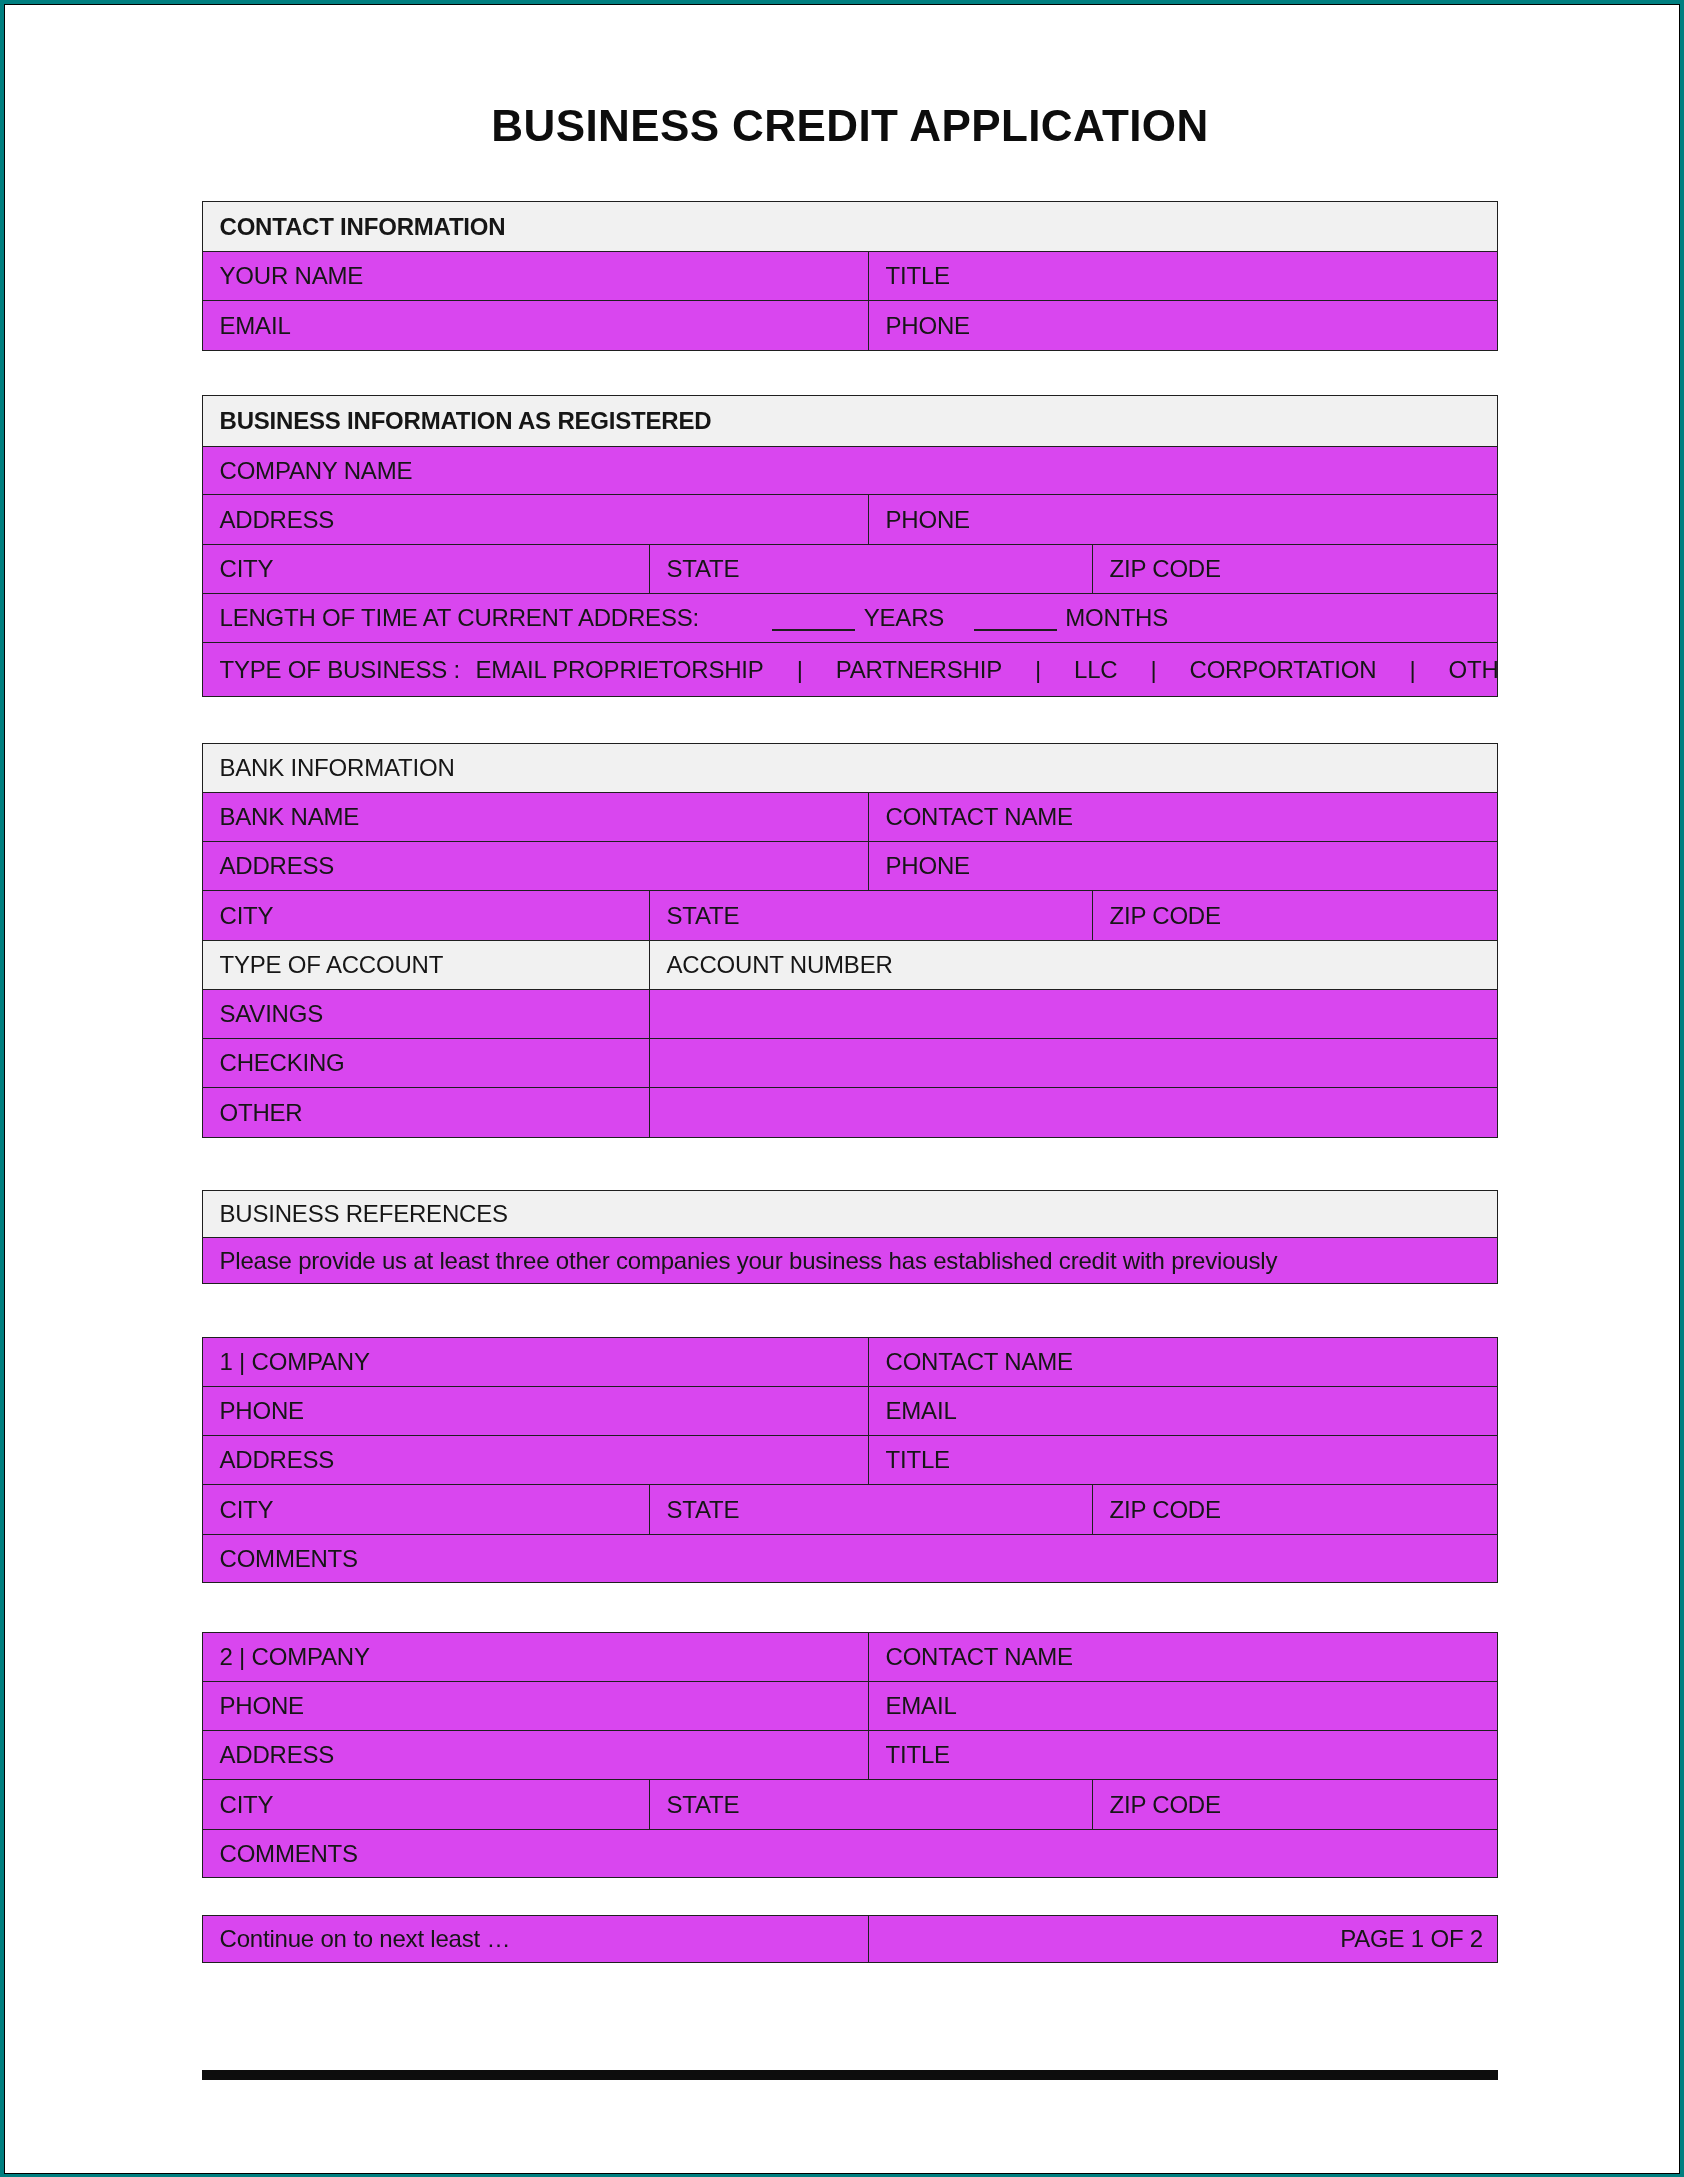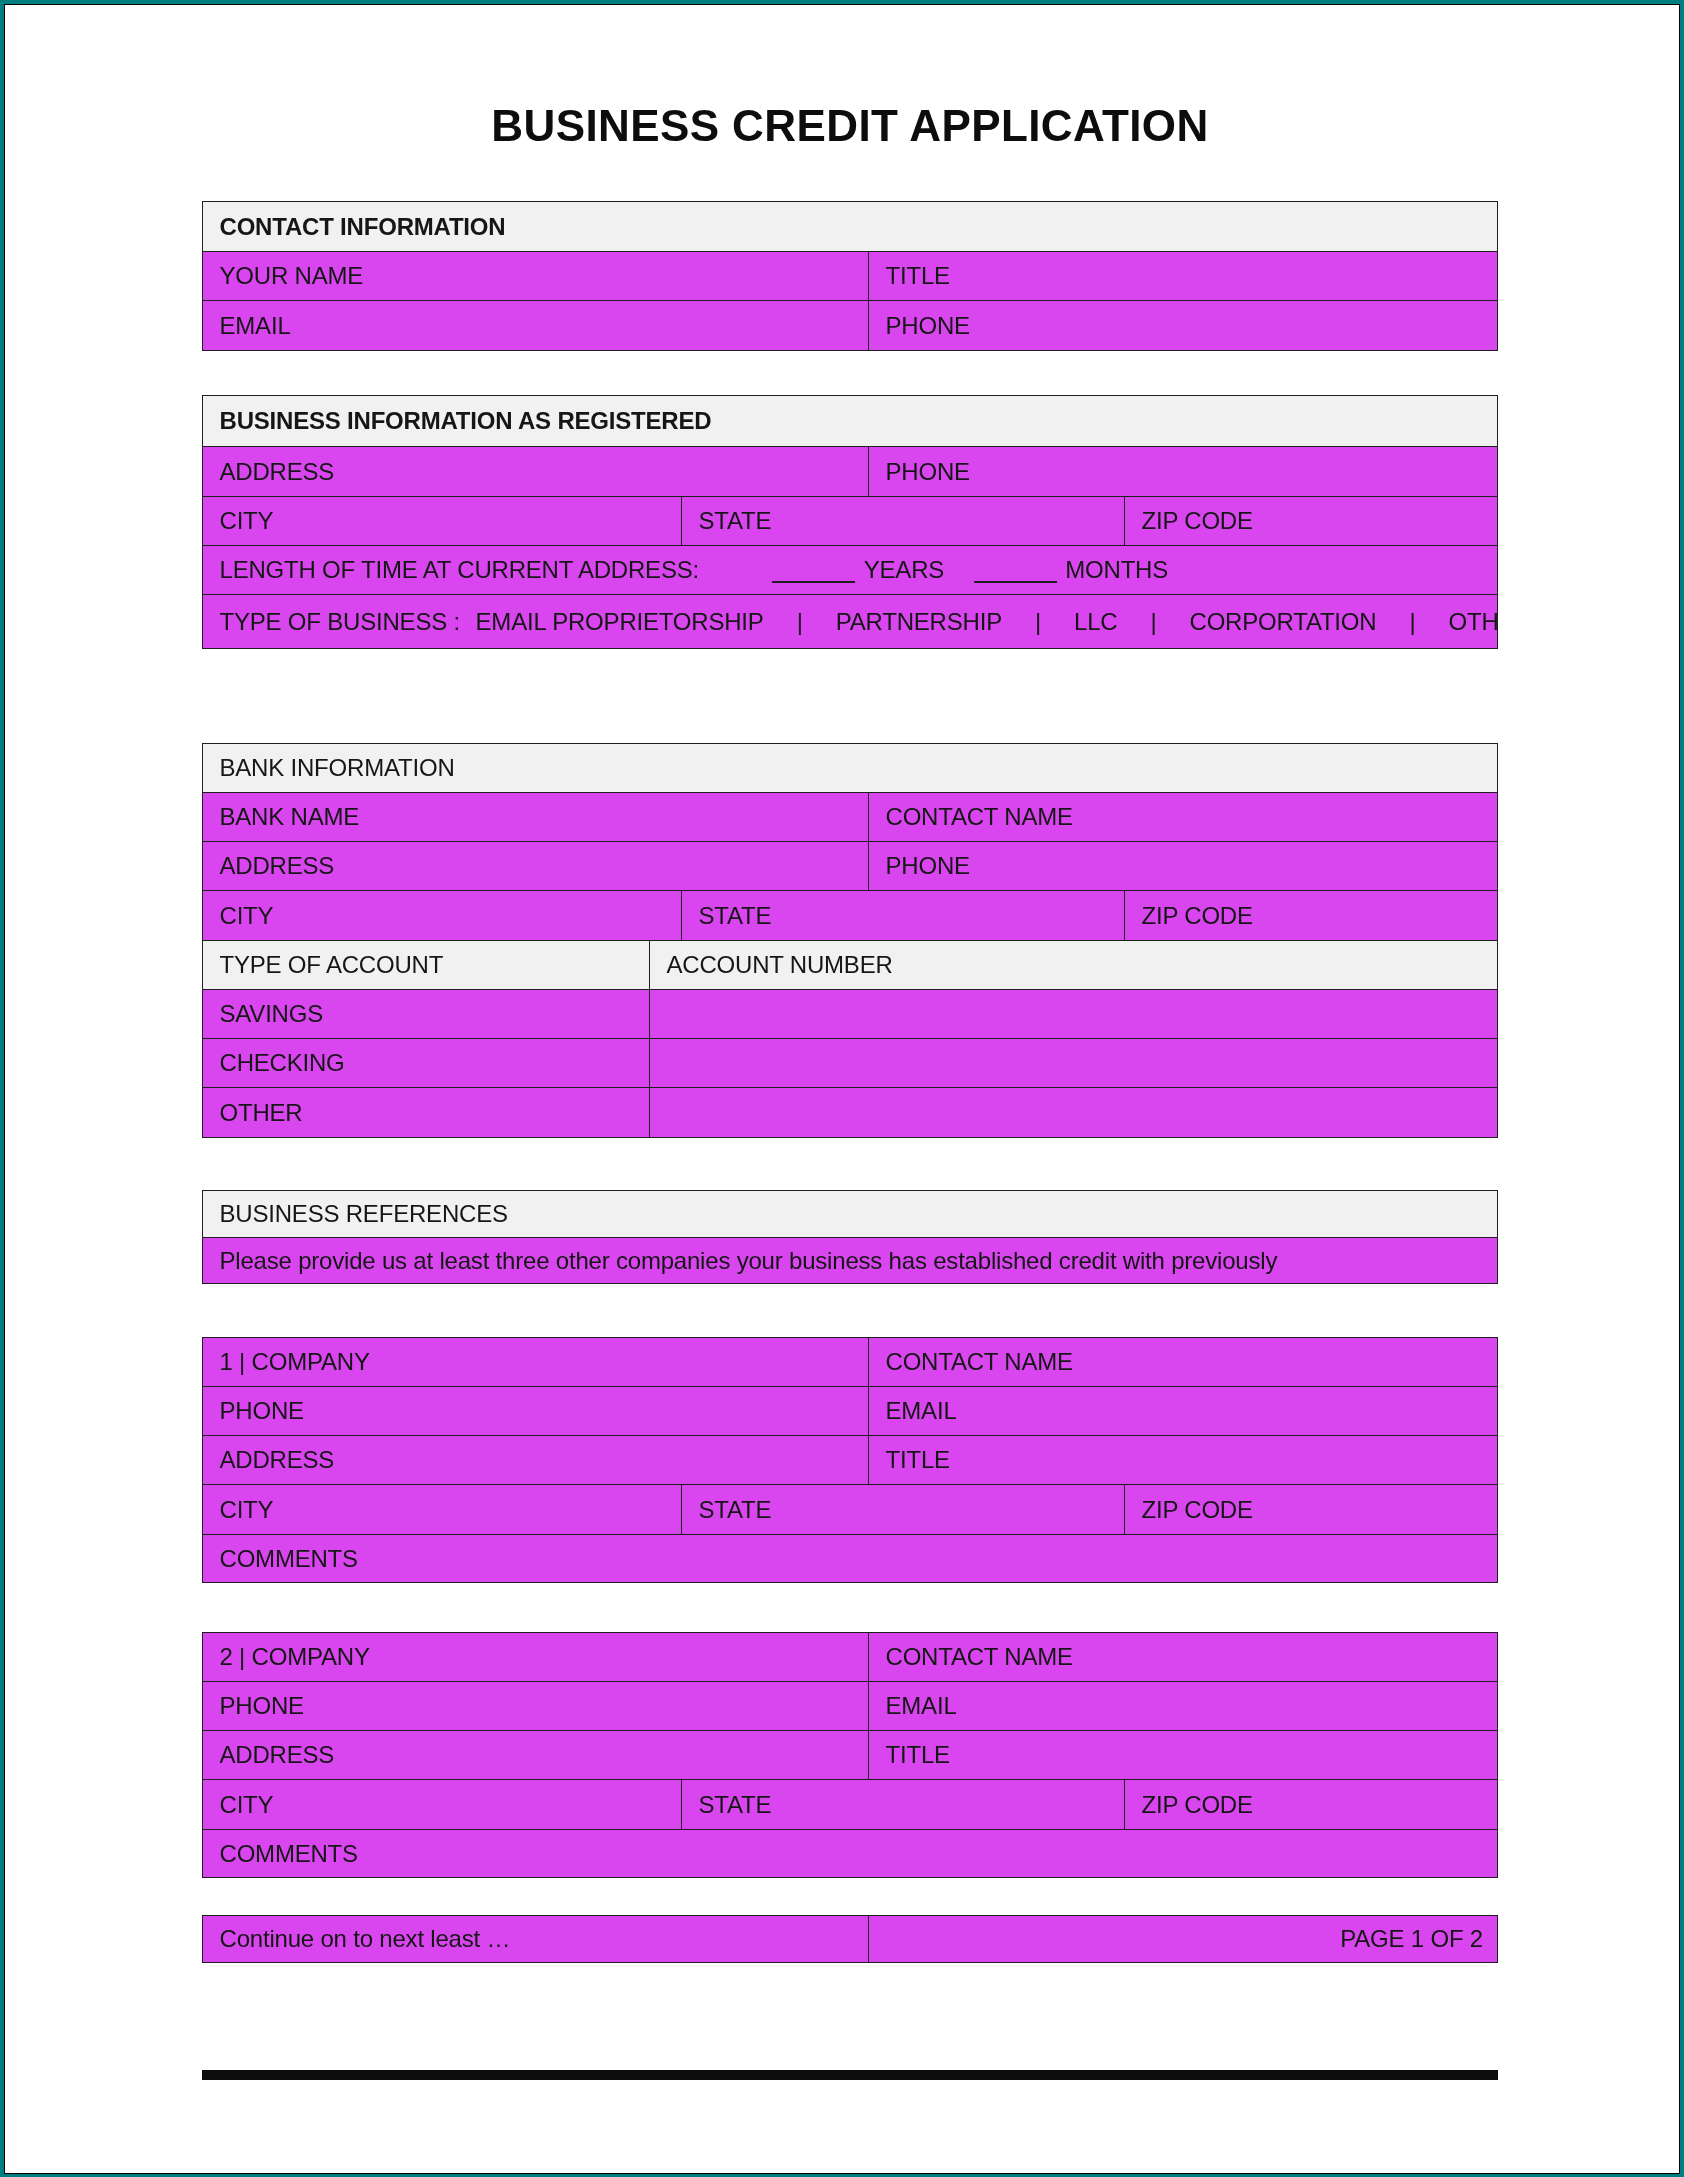--- a/index.html
+++ b/index.html
@@ -30,21 +30,21 @@
     padding-left:16.5px; overflow:hidden; white-space:nowrap;
     border-left:0.9px solid #1f1f1f;
     font-size:24px; letter-spacing:-0.2px;
   }
   .cell:first-child { border-left:none; }
   .gray { background:#F1F1F1; }
   .b { font-weight:bold; }
 
   .w-half  { width:665px; }
   .w-c1    { width:446px; }
-  .w-c2    { width:443px;margin-left:32px; }
+  .w-c2    { width:443px; }
   .grow    { flex:1; }
 
   .blank {
     display:inline-block; width:83px; height:26px;
     border-bottom:2.6px solid #1f1f1f;
   }
   .blank.first { margin:0 8.7px 0 73px; }
   .blank.second { margin:0 8.7px 0 29.5px; }
 
   .pipe { margin:0 33px; }
@@ -83,20 +83,25 @@
     </div>
     <div class="cell grow">
       <span>PHONE</span>
     </div>
   </div>
 </div>
 
 <div class="tbl" style="top:395px;">
   <div class="row" style="height:50px;">
     <div class="cell gray b grow">BUSINESS INFORMATION AS REGISTERED</div>
+  </div>
+  <div class="row" style="height:48px;">
+    <div class="cell grow">
+      <span>COMPANY NAME</span>
+    </div>
   </div>
   <div class="row" style="height:50px;">
     <div class="cell w-half">
       <span>ADDRESS</span>
     </div>
     <div class="cell grow">
       <span>PHONE</span>
     </div>
   </div>
   <div class="row" style="height:49px;">

